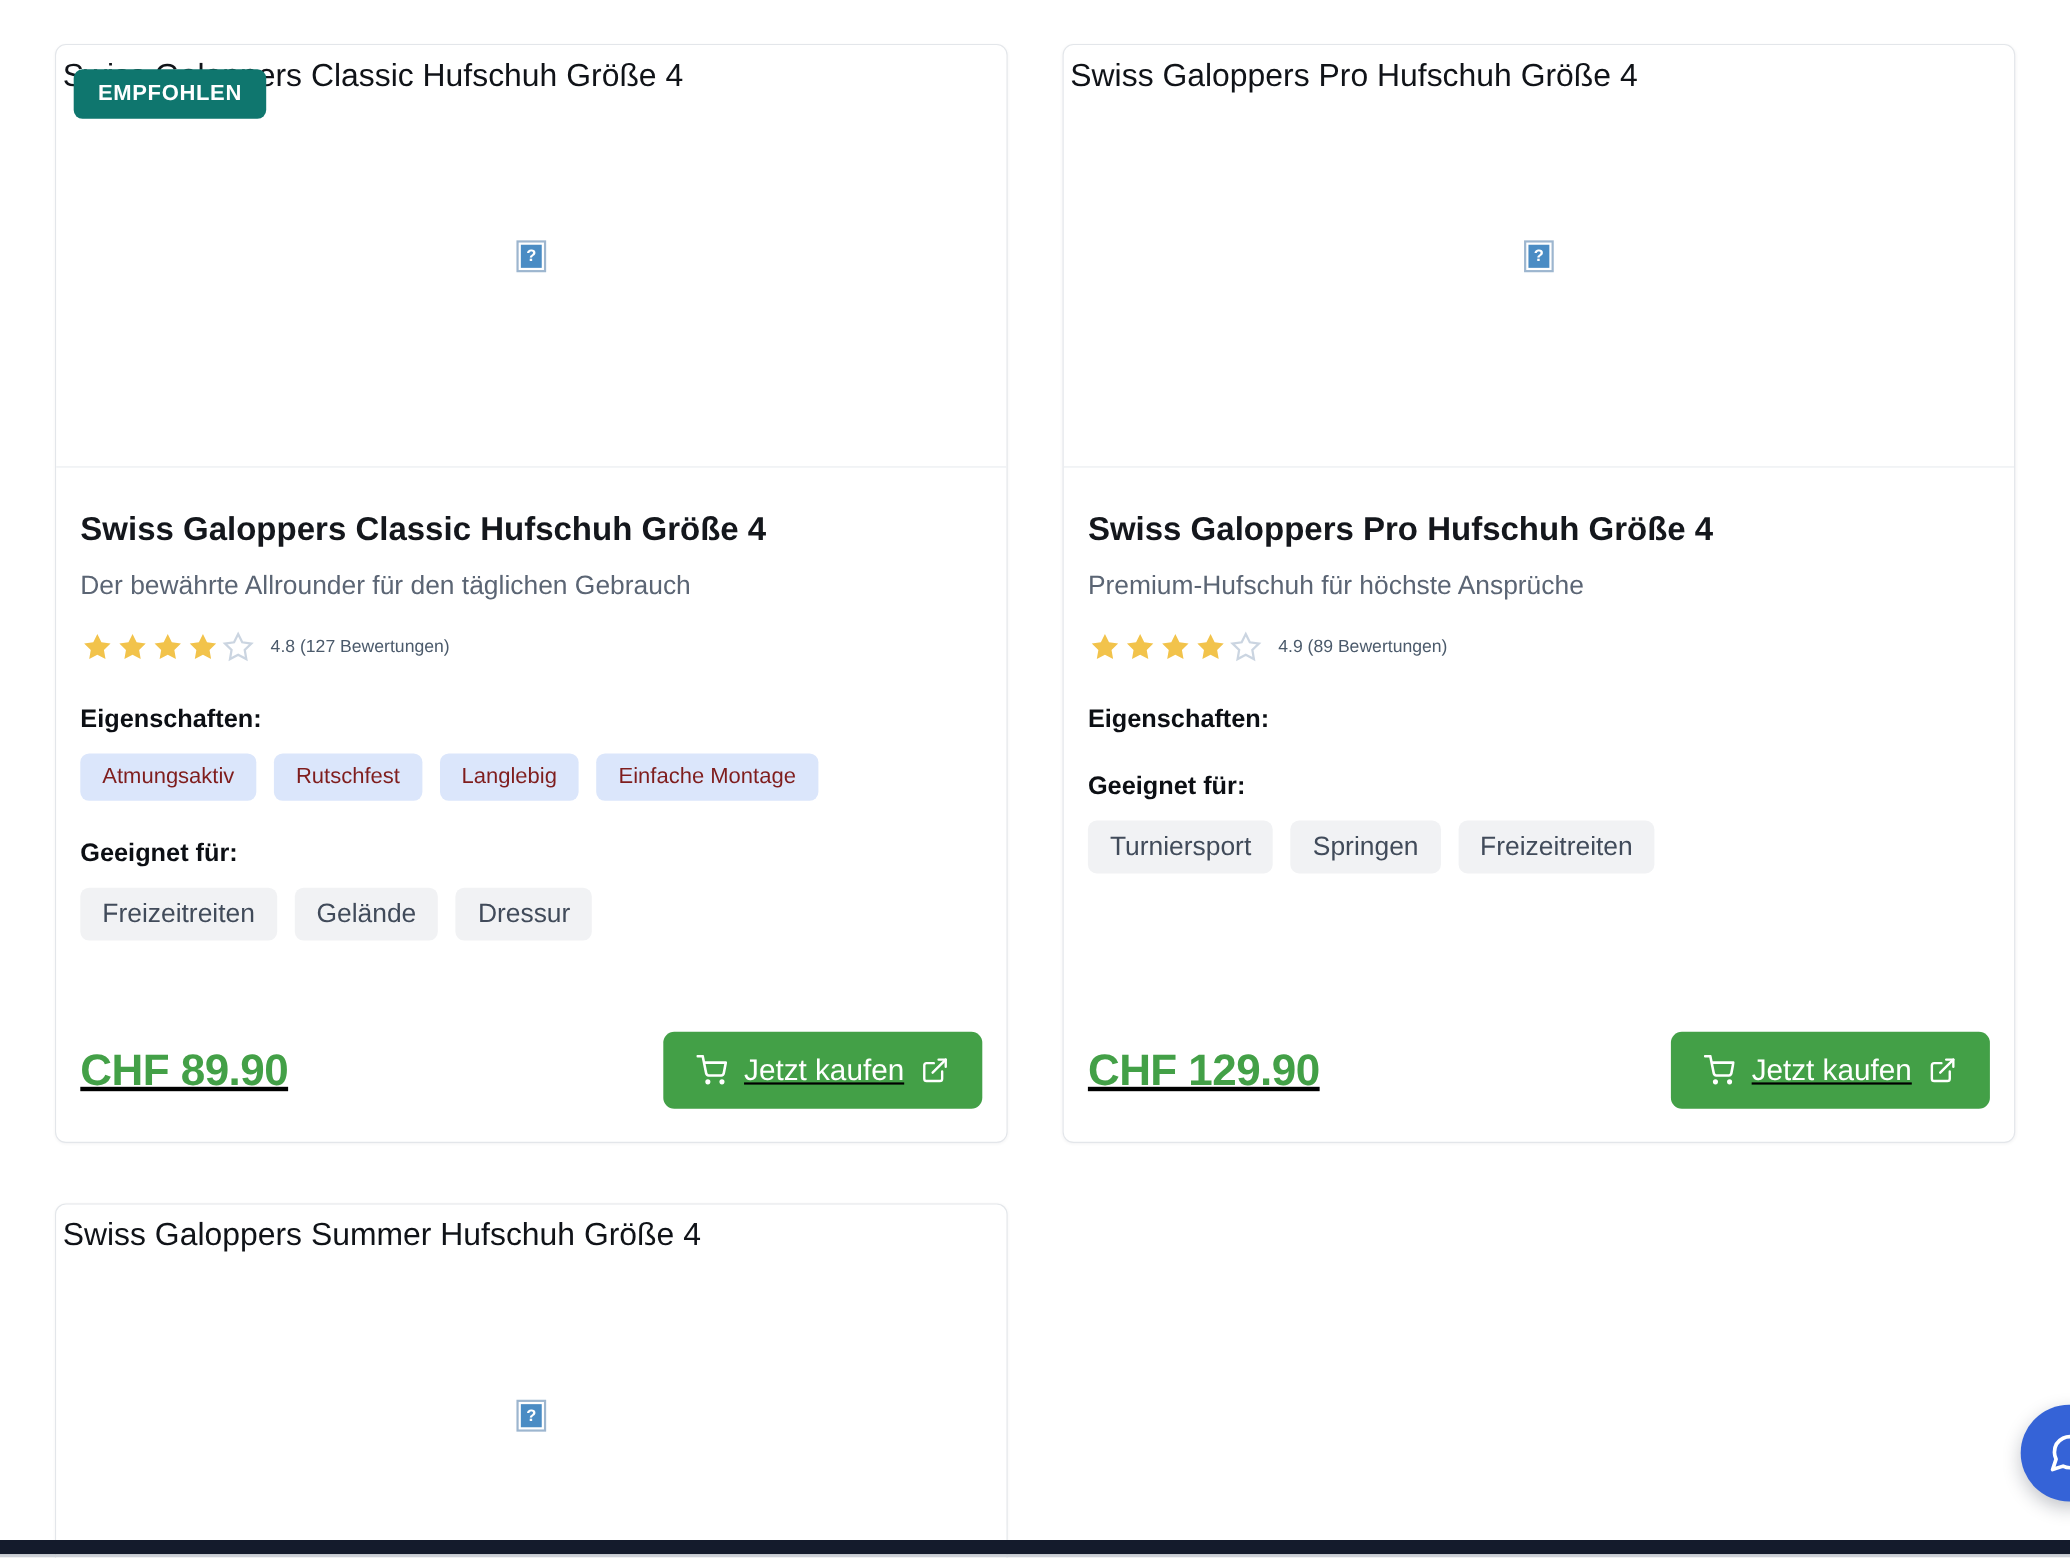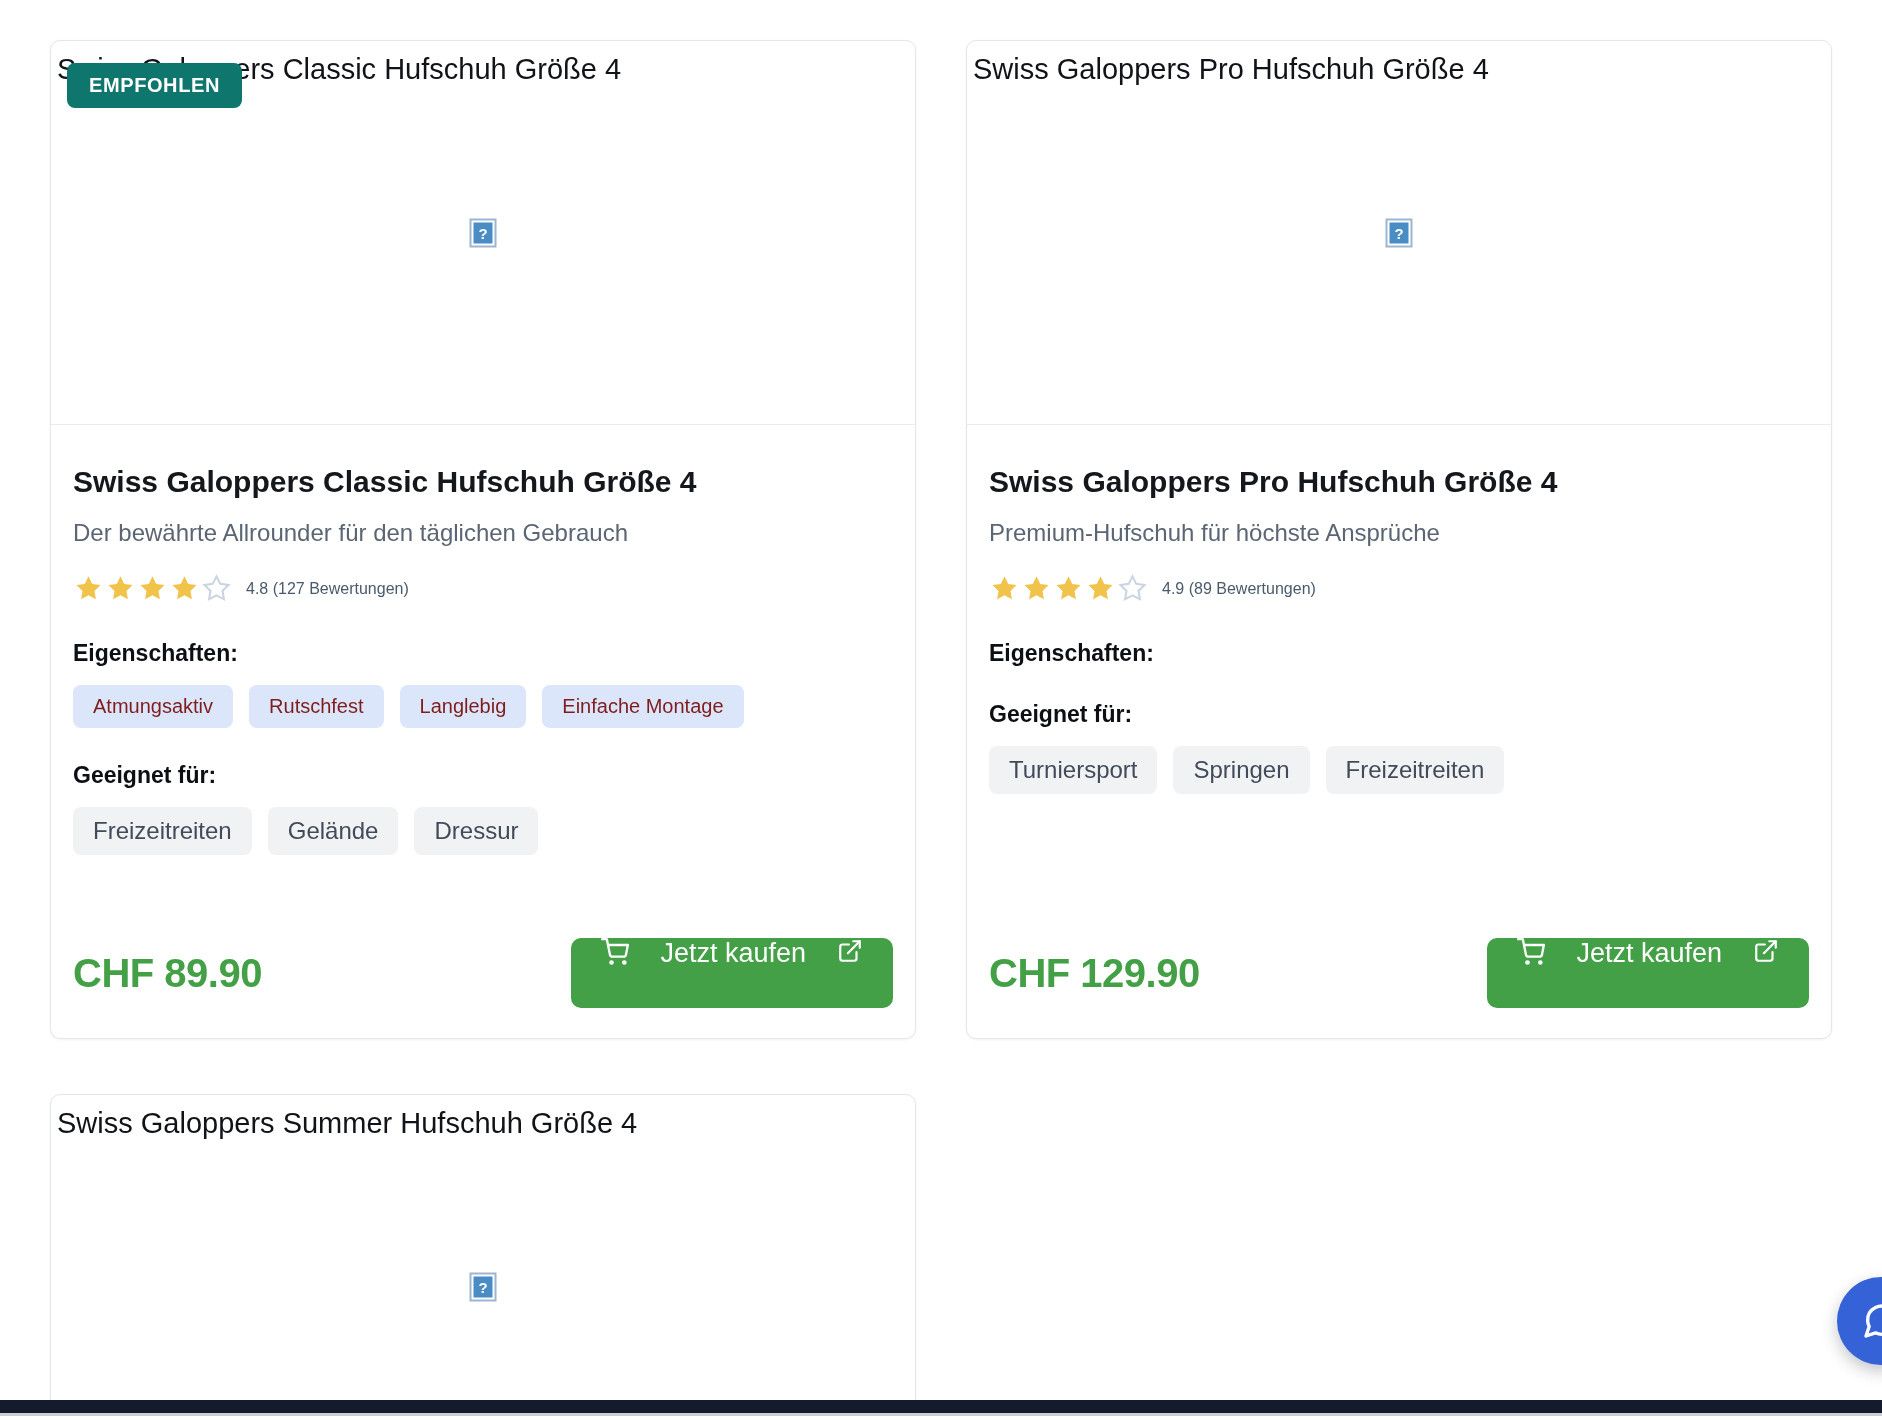--- a/index.html
+++ b/index.html
@@ -41,24 +41,24 @@
   .desc{margin-top:20px;font-size:24px;color:#5b6574;}
   .rating{margin-top:26px;display:flex;align-items:center;}
   .stars{display:flex;gap:1px;}
   .stars svg{width:31px;height:31px;display:block;}
   .rating-text{margin-left:14px;font-size:16px;color:#4b5a6b;}
   .section-heading{margin-top:36px;font-size:23px;font-weight:bold;color:#0c0f14;}
   .section-heading.second{margin-top:34px;}
   .tags{margin-top:18px;display:flex;gap:16px;flex-wrap:wrap;}
   .tag-feature{background:#dbe6fb;color:#7f1d1d;font-size:20px;padding:10px 20px;border-radius:8px;}
   .tag-suitable{background:#f1f2f4;color:#414b5a;font-size:24px;padding:10px 20px;border-radius:8px;}
-  .price-row{margin-top:auto;display:flex;align-items:center;justify-content:space-between;}
+  .price-row{margin-top:auto;display:flex;align-items:center;justify-content:space-between;text-decoration:underline;}
   .price{font-size:40px;font-weight:bold;color:#43a047;letter-spacing:-.5px;}
   .buy-btn{
-    display:flex;gap:31px;
+    display:flex;align-items:center;gap:15px;
     background:#43a047;color:#fff;border:none;border-radius:10px;
     height:70px;padding:0 30px;font-size:27px;font-family:inherit;cursor:pointer;
   }
   .buy-btn svg{display:block;}
   .bottom-bar{position:absolute;left:0;top:1400px;width:1882px;height:13px;background:#141b2c;}
   .bottom-strip{position:absolute;left:0;top:1413px;width:1882px;height:3px;background:#ccd0d6;}
   .chat-btn{
     position:absolute;left:1837px;top:1277px;width:88px;height:88px;
     border-radius:50%;background:#3563d7;border:none;cursor:pointer;
     display:flex;align-items:center;justify-content:center;

